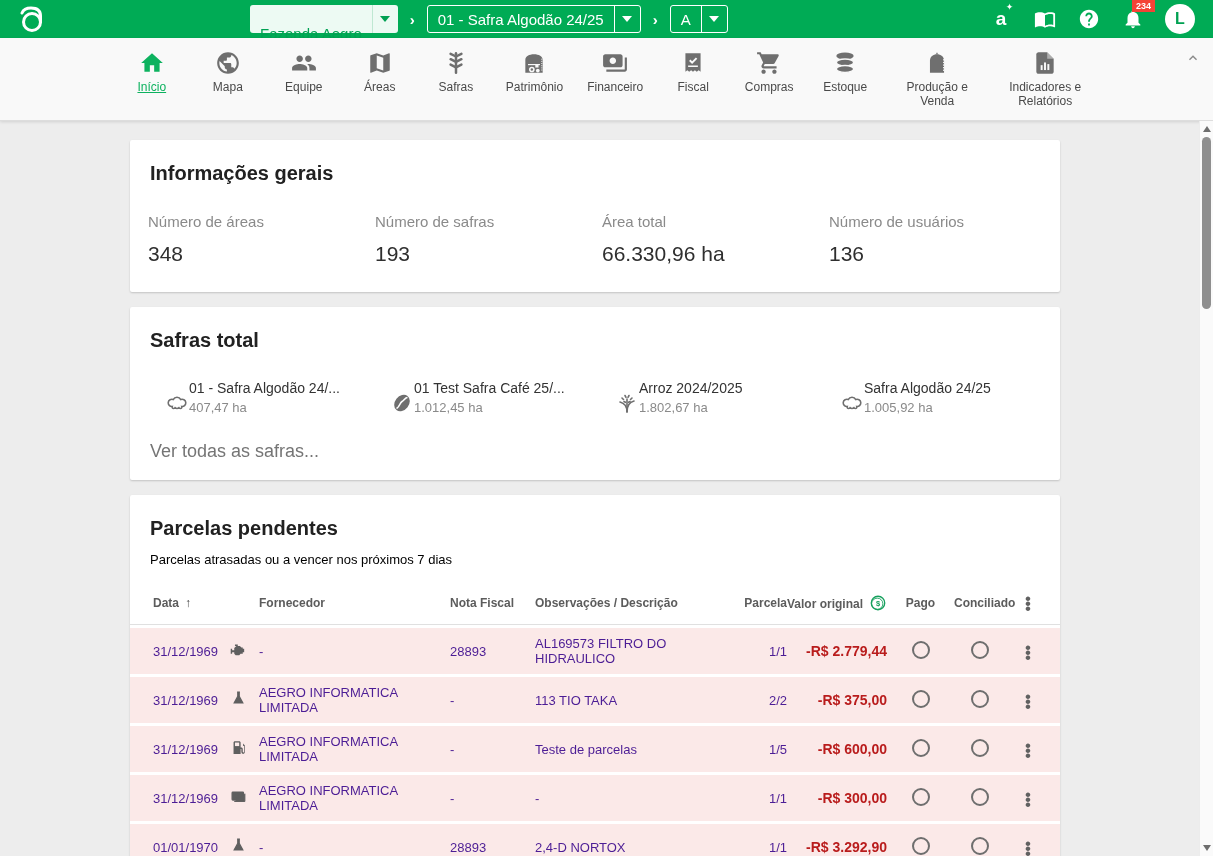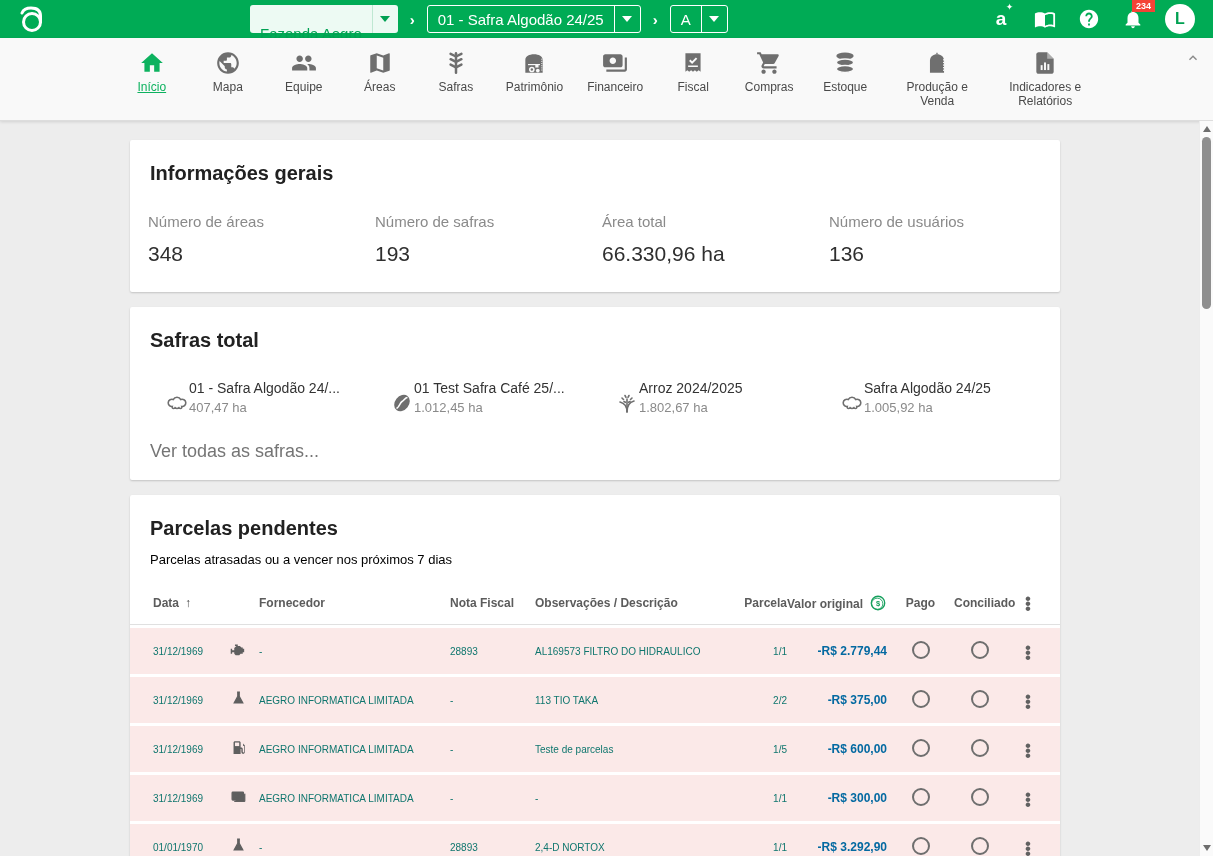--- a/index.html
+++ b/index.html
@@ -62,23 +62,23 @@
   
   .card-sub { font-size:13px; color:#000000; padding:12px 20px 0 20px; }
   .tgrid { display:grid; grid-template-columns:77px 29px 191px 85px 205px 47px 100px 67px 52px 44px;
     padding-left:23px; padding-right:10px; align-items:center; }
   .thead { height:44px; margin-top:14px; border-bottom:1px solid #e0e0e0; }
   .th { font-size:12px; font-weight:bold; color:#5c5c5c; }
   .th.r { text-align:right; } .th.c { text-align:center; }
   .sort-arrow { font-size:12px; color:#444; margin-left:6px; }
   .coin-ic { display:inline-block; vertical-align:-4px; margin-left:6px; }
   .trow { background:#fbe9e8; min-height:46px; margin-top:3px; padding-top:5px; padding-bottom:5px; }
-  .td { font-size:10px; color:#0f766e; }
+  .td { font-size:13px; color:#4c1d95; }
   .td.r { text-align:right; } .td.c { text-align:center; }
-  .td.value { color:#0369a1; font-weight:bold; font-size:12px; }
+  .td.value { color:#b91c1c; font-weight:bold; font-size:14px; }
   .row-ic svg { width:17px; height:17px; fill:#5f5f5f; }
   .chk { width:18px; height:18px; border:2px solid #6e6e6e; border-radius:50%; display:inline-block; cursor:pointer; }
   .kebab { color:#616161; font-size:17px; letter-spacing:0; text-align:center; cursor:pointer; line-height:7px; }
   .kebab span { display:block; height:5px; }
 
   
   .rail { position:fixed; top:121px; right:0; width:14px; height:735px; background:#fafafa; border-left:1px solid #ececec; }
   .rail .arrow { position:absolute; left:3px; width:0; height:0; border-left:4px solid transparent; border-right:4px solid transparent; }
   .rail .up { top:5px; border-bottom:6px solid #6e6e6e; }
   .rail .down { bottom:5px; border-top:6px solid #6e6e6e; }

